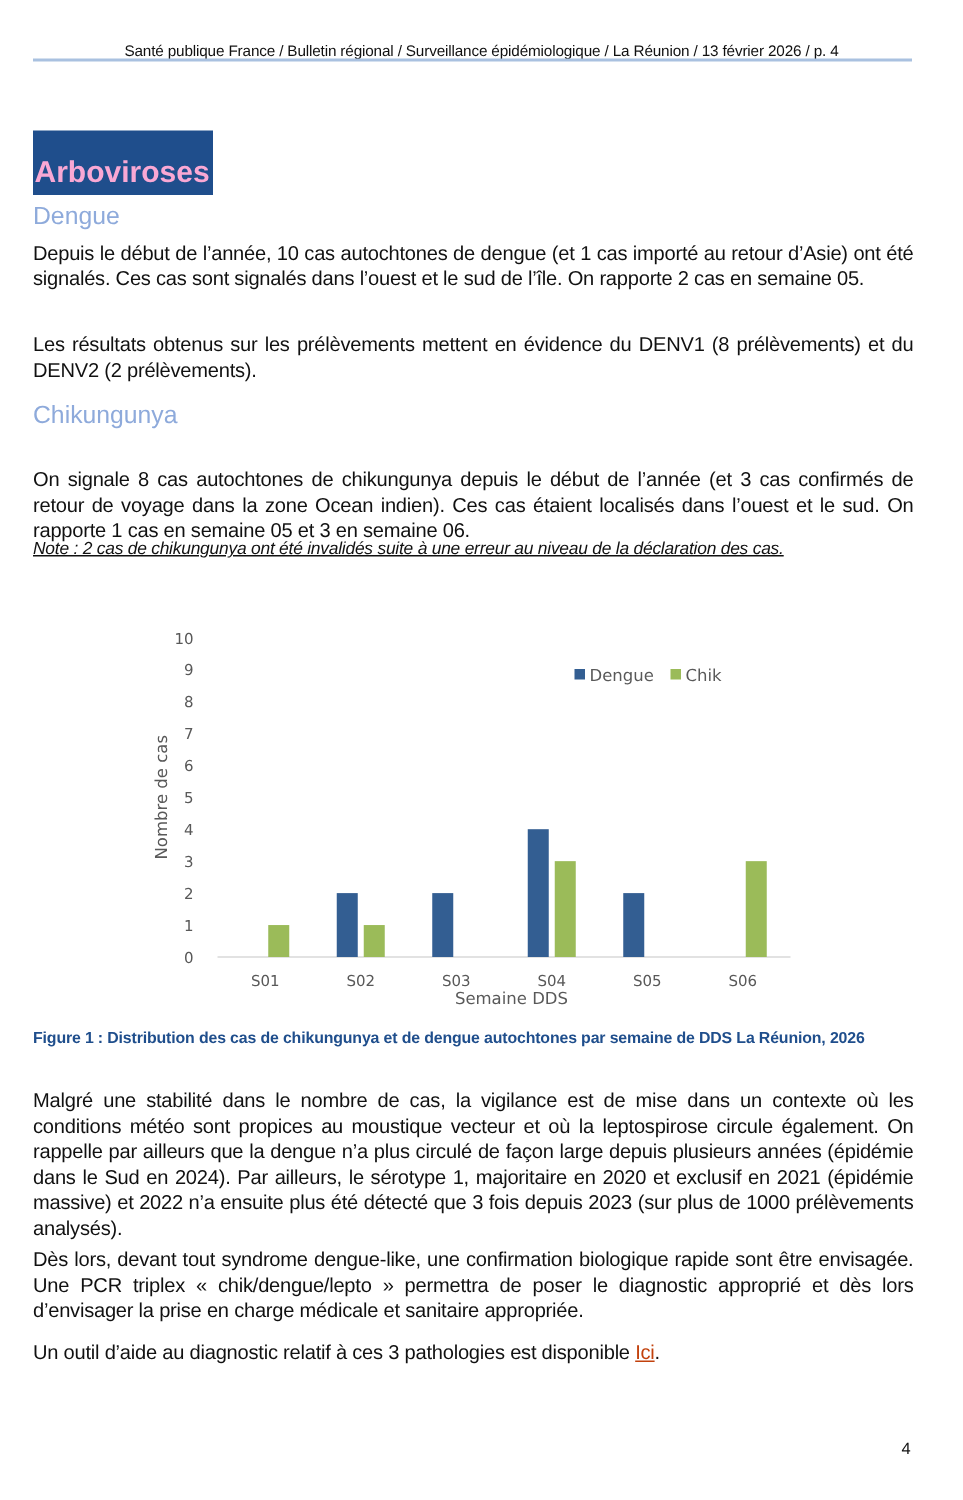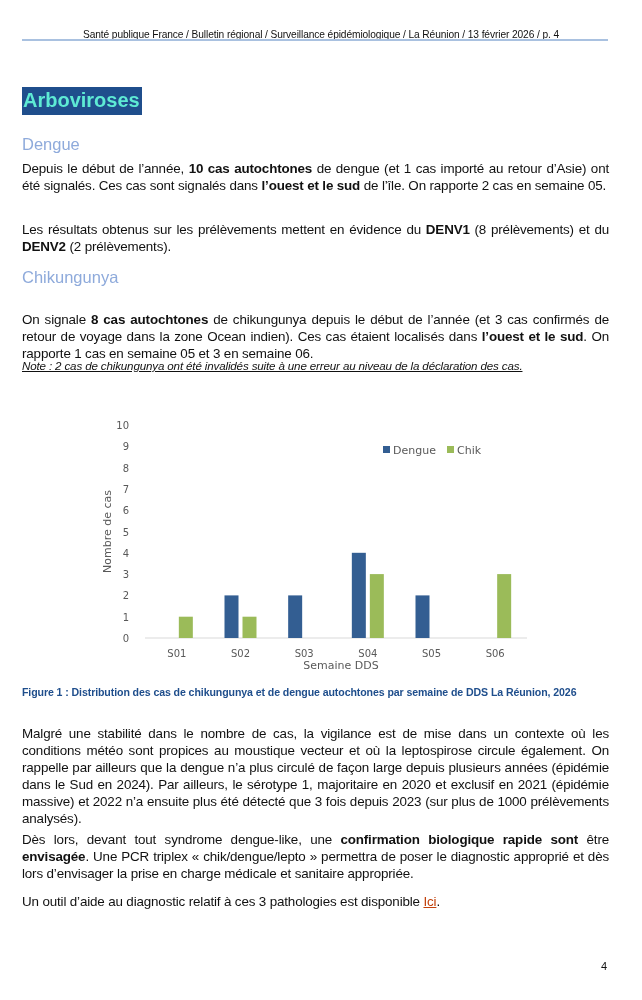--- a/index.html
+++ b/index.html
@@ -1,26 +1,26 @@
 <!DOCTYPE html>
 <html><head>
 <meta charset="utf-8">
 <style>
   html, body { margin: 0; padding: 0; background: #ffffff; }
   body { width: 642px; height: 1000px; position: relative; overflow: hidden;
          font-family: "Liberation Sans", sans-serif; color: #111; }
   .running-header { position: absolute; top: 3px; left: 0; width: 642px; text-align: center;
          font-size: 10.2px; letter-spacing: -0.1px; color: #111; margin-top: 26px; }
   .header-rule { position: absolute; top: 39px; left: 22px; width: 586px; height: 2px; background: #a9c1e0; }
-  .section-title { position: absolute; top: 87px; left: 22px; background: #1f4e8c; color: #5eead4;
-         font-weight: bold; font-size: 20px; padding: 1px 2px 2px 1px; line-height: 25px; }
+  .section-title { position: absolute; top: 87px; left: 22px; background: #1f4e8c; color: #f9a8d4;
+         font-weight: bold; font-size: 20px; padding: 16px 2px 2px 1px; line-height: 25px; }
   .subheading { position: absolute; left: 22px; color: #8eaadb; font-size: 16.5px; }
   .para { position: absolute; left: 22px; width: 587px; font-size: 13.4px; line-height: 17px;
           text-align: justify; letter-spacing: -0.15px; }
-  .para b { font-weight: bold; }
+  .para b { font-weight: normal; }
   .note { position: absolute; left: 22px; top: 359px; font-size: 11.6px; font-style: italic;
           text-decoration: underline; letter-spacing: -0.15px; text-align: right; }
   .chart { position: absolute; left: 95px; top: 410px; width: 440px; height: 265px; }
   .caption { position: absolute; top: 686px; left: 22px; font-size: 10.6px; font-weight: bold;
              color: #1f4e8c; letter-spacing: -0.1px; }
   .link { text-decoration: underline; color: #c2410c; cursor: pointer; }
   .page-number { position: absolute; top: 960px; left: 601px; font-size: 11px; }
   svg text { font-family: "DejaVu Sans", sans-serif; }
 </style>
 </head>

